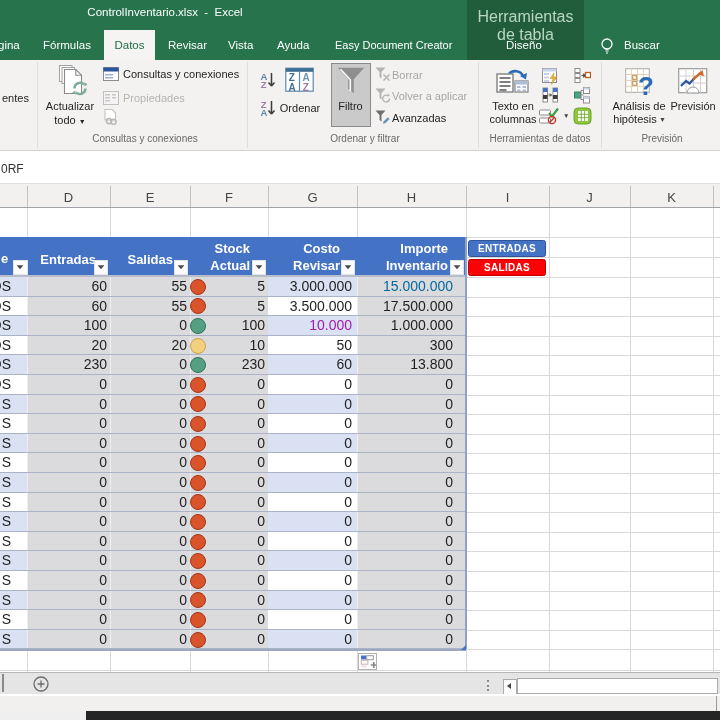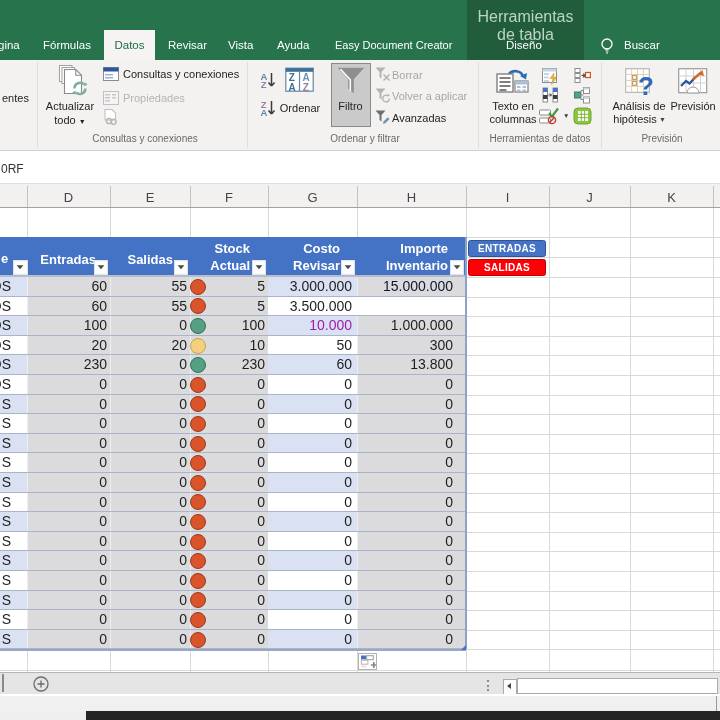--- a/index.html
+++ b/index.html
@@ -4,20 +4,21 @@
   html,body{margin:0;padding:0;}
   *{box-sizing:content-box;}
   #root{position:relative;width:720px;height:720px;overflow:hidden;background:#fff;font-family:"Liberation Sans",sans-serif;-webkit-font-smoothing:antialiased;}
   .abs{position:absolute;}
 </style></head>
 <body>
 <div id="root">
 
 <div class="abs" style="left:0;top:0;width:720px;height:28px;background:#26734c;"></div>
 <div class="abs" style="left:467px;top:0;width:117px;height:60px;background:#215c3b;"></div>
+<div class="abs" style="left:0;top:6px;width:330px;text-align:center;color:#fff;font-size:11.5px;">ControlInventario.xlsx&nbsp;&nbsp;-&nbsp;&nbsp;Excel</div>
 <div class="abs" style="left:467px;top:8px;width:117px;text-align:center;color:#b9d6c3;font-size:16px;">Herramientas de tabla</div>
 
 <div class="abs" style="left:0;top:28px;width:467px;height:32px;background:#26734c;"></div>
 <div class="abs" style="left:584px;top:28px;width:136px;height:32px;background:#26734c;"></div>
 <div class="abs" style="left:104px;top:30px;width:51px;height:30px;background:#f5f4f3;"></div>
 <div class="abs" style="left:-2px;top:39px;color:#fff;font-size:11.5px;">gina</div>
 <div class="abs" style="left:43px;top:39px;color:#fff;font-size:11.5px;">Fórmulas</div>
 <div class="abs" style="left:104px;top:39px;width:51px;text-align:center;color:#1e6b44;font-size:11.5px;">Datos</div>
 <div class="abs" style="left:168px;top:39px;color:#fff;font-size:11.5px;">Revisar</div>
 <div class="abs" style="left:228px;top:39px;color:#fff;font-size:11.5px;">Vista</div>
@@ -315,29 +316,30 @@
       <path d="M3.6 5.2 h6.8 l-3.4 4 z" fill="#4a4a4a"></path>
     </svg>
 
 <div style="position:absolute;left:0;top:277.0px;width:27px;height:19.6px;background:#d9e1f2;"></div>
 <div style="position:absolute;left:-10px;top:277.0px;width:21px;height:19.6px;color:#1f1f1f;font-size:14px;line-height:19.6px;text-align:right;">DS</div>
 <div style="position:absolute;left:27px;top:277.0px;width:83px;height:19.6px;background:#dbdbdd;border-left:1px solid #eceef2;color:#1f1f1f;font-size:14px;line-height:19.6px;text-align:right;padding-right:3px;box-sizing:border-box;">60</div>
 <div style="position:absolute;left:110px;top:277.0px;width:80px;height:19.6px;background:#dbdbdd;border-left:1px solid #eceef2;color:#1f1f1f;font-size:14px;line-height:19.6px;text-align:right;padding-right:3px;box-sizing:border-box;">55</div>
 <div style="position:absolute;left:190px;top:277.0px;width:78px;height:19.6px;background:#dbdbdd;border-left:1px solid #eceef2;color:#1f1f1f;font-size:14px;line-height:19.6px;text-align:right;padding-right:3px;box-sizing:border-box;">5</div>
 <div style="position:absolute;left:189.8px;top:278.8px;width:16px;height:16px;border-radius:50%;background:#d9542b;border:1.5px solid #a03618;box-sizing:border-box;"></div>
 <div style="position:absolute;left:268px;top:277.0px;width:89px;height:19.6px;background:#d9e1f2;color:#1f1f1f;font-size:14px;line-height:19.6px;text-align:right;padding-right:5px;box-sizing:border-box;">3.000.000</div>
-<div style="position:absolute;left:357px;top:277.0px;width:109px;height:19.6px;background:#dbdbdd;border-left:1px solid #eceef2;color:#0f172a;font-size:14px;line-height:19.6px;text-align:right;padding-right:13px;box-sizing:border-box;">15.000.000</div>
+<div style="position:absolute;left:357px;top:277.0px;width:109px;height:19.6px;background:#dbdbdd;border-left:1px solid #eceef2;color:#0369a1;font-size:14px;line-height:19.6px;text-align:right;padding-right:13px;box-sizing:border-box;">15.000.000</div>
 <div style="position:absolute;left:0;top:295.6px;width:466px;height:1px;background:#aab3c8;"></div>
 <div style="position:absolute;left:0;top:296.6px;width:27px;height:19.6px;background:#ffffff;"></div>
 <div style="position:absolute;left:-10px;top:296.6px;width:21px;height:19.6px;color:#1f1f1f;font-size:14px;line-height:19.6px;text-align:right;">DS</div>
 <div style="position:absolute;left:27px;top:296.6px;width:83px;height:19.6px;background:#dbdbdd;border-left:1px solid #eceef2;color:#1f1f1f;font-size:14px;line-height:19.6px;text-align:right;padding-right:3px;box-sizing:border-box;">60</div>
 <div style="position:absolute;left:110px;top:296.6px;width:80px;height:19.6px;background:#dbdbdd;border-left:1px solid #eceef2;color:#1f1f1f;font-size:14px;line-height:19.6px;text-align:right;padding-right:3px;box-sizing:border-box;">55</div>
 <div style="position:absolute;left:190px;top:296.6px;width:78px;height:19.6px;background:#dbdbdd;border-left:1px solid #eceef2;color:#1f1f1f;font-size:14px;line-height:19.6px;text-align:right;padding-right:3px;box-sizing:border-box;">5</div>
 <div style="position:absolute;left:189.8px;top:298.4px;width:16px;height:16px;border-radius:50%;background:#d9542b;border:1.5px solid #a03618;box-sizing:border-box;"></div>
 <div style="position:absolute;left:268px;top:296.6px;width:89px;height:19.6px;background:#ffffff;color:#1f1f1f;font-size:14px;line-height:19.6px;text-align:right;padding-right:5px;box-sizing:border-box;">3.500.000</div>
+<div style="position:absolute;left:357px;top:296.6px;width:109px;height:19.6px;background:#dbdbdd;border-left:1px solid #eceef2;color:#1f1f1f;font-size:14px;line-height:19.6px;text-align:right;padding-right:13px;box-sizing:border-box;">17.500.000</div>
 <div style="position:absolute;left:0;top:315.2px;width:466px;height:1px;background:#aab3c8;"></div>
 <div style="position:absolute;left:0;top:316.2px;width:27px;height:19.6px;background:#d9e1f2;"></div>
 <div style="position:absolute;left:-10px;top:316.2px;width:21px;height:19.6px;color:#1f1f1f;font-size:14px;line-height:19.6px;text-align:right;">DS</div>
 <div style="position:absolute;left:27px;top:316.2px;width:83px;height:19.6px;background:#dbdbdd;border-left:1px solid #eceef2;color:#1f1f1f;font-size:14px;line-height:19.6px;text-align:right;padding-right:3px;box-sizing:border-box;">100</div>
 <div style="position:absolute;left:110px;top:316.2px;width:80px;height:19.6px;background:#dbdbdd;border-left:1px solid #eceef2;color:#1f1f1f;font-size:14px;line-height:19.6px;text-align:right;padding-right:3px;box-sizing:border-box;">0</div>
 <div style="position:absolute;left:190px;top:316.2px;width:78px;height:19.6px;background:#dbdbdd;border-left:1px solid #eceef2;color:#1f1f1f;font-size:14px;line-height:19.6px;text-align:right;padding-right:3px;box-sizing:border-box;">100</div>
 <div style="position:absolute;left:189.8px;top:318.0px;width:16px;height:16px;border-radius:50%;background:#55a083;border:1.5px solid #2e7257;box-sizing:border-box;"></div>
 <div style="position:absolute;left:268px;top:316.2px;width:89px;height:19.6px;background:#d9e1f2;color:#a21caf;font-size:14px;line-height:19.6px;text-align:right;padding-right:5px;box-sizing:border-box;">10.000</div>
 <div style="position:absolute;left:357px;top:316.2px;width:109px;height:19.6px;background:#dbdbdd;border-left:1px solid #eceef2;color:#1f1f1f;font-size:14px;line-height:19.6px;text-align:right;padding-right:13px;box-sizing:border-box;">1.000.000</div>
 <div style="position:absolute;left:0;top:334.8px;width:466px;height:1px;background:#aab3c8;"></div>

